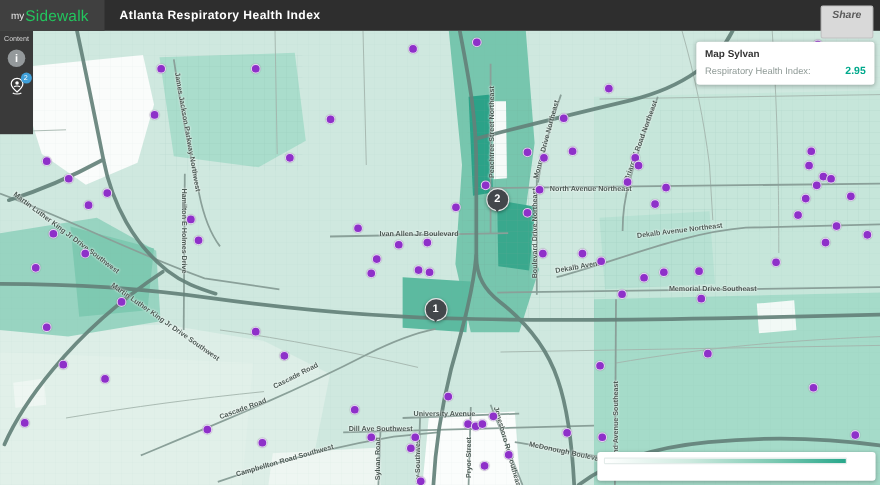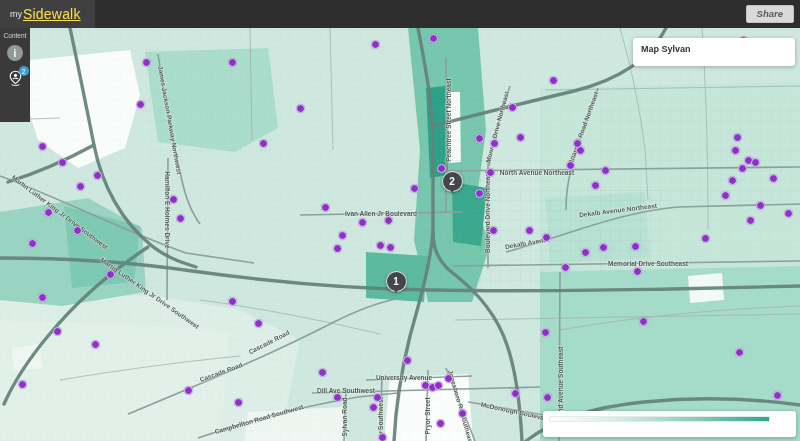--- a/index.html
+++ b/index.html
@@ -5,24 +5,24 @@
   html,body{margin:0;padding:0;}
   body{width:800px;height:441px;position:relative;overflow:hidden;
        font-family:"Liberation Sans",sans-serif;background:#cfe8df;}
 
   
   .header{position:absolute;left:0;top:0;width:800px;height:28px;background:#2e2e2e;
           display:flex;align-items:center;z-index:30;}
   .logo-block{height:28px;background:#404040;display:flex;align-items:center;
               padding:0 14px 0 10px;}
   .logo-my{color:#e8e8e8;font-size:9px;margin-right:1px;}
-  .logo-main{color:#fde047;font-size:14px;letter-spacing:.2px;text-decoration:underline;}
+  .logo-main{color:#22c55e;font-size:14px;letter-spacing:.2px;}
   .header-title{color:#fff;font-size:11px;font-weight:bold;letter-spacing:.4px;margin-left:14px;}
   .share-btn{position:absolute;right:6px;top:5px;background:#d9d9d9;border:1px solid #c2c2c2;
-             border-radius:2px;padding:2px 10px 3px;font-size:9.5px;font-weight:bold;
+             border-radius:2px;padding:2px 10px 15px;font-size:9.5px;font-weight:bold;
              font-style:italic;color:#5a5a5a;cursor:pointer;}
 
   
   .sidebar{position:absolute;left:0;top:28px;width:30px;height:94px;background:#3a3a3a;
            z-index:25;display:flex;flex-direction:column;align-items:center;}
   .sidebar-tab{color:#d8d8d8;font-size:6.5px;padding:4px 0 6px;}
   .icon-btn{position:relative;margin-bottom:9px;cursor:pointer;}
   .info-circle{width:16px;height:16px;border-radius:50%;background:#94999b;color:#fff;
                font-size:10px;font-weight:bold;display:flex;align-items:center;justify-content:center;}
   .badge{position:absolute;top:-4px;right:-5px;width:10px;height:10px;border-radius:50%;
@@ -265,20 +265,21 @@
       <div class="map-marker" style="left: 385.5px; top: 242.5px;">1</div>
       <div class="map-marker" style="left: 441.5px; top: 142.5px;">2</div>
     </div>
 </div>
 
 <div class="header">
   <div class="logo-block">
     <span class="logo-my">my</span>
       <span class="logo-main">Sidewalk</span>
   </div>
+  <div class="header-title">Atlanta Respiratory Health Index</div>
   <button class="share-btn">Share</button>
 </div>
 
 <div class="sidebar">
   <div class="sidebar-tab">Content</div>
   <div class="icon-btn">
     <div class="info-circle">i</div>
   </div>
   <div class="icon-btn">
     <span>
@@ -288,17 +289,21 @@
         <path d="M5.9 9 C6.5 7.9 10.5 7.9 11.1 9" stroke="#fff" fill="none" stroke-width="1.1"></path>
         <path d="M4.6 14.6 C6.2 15.8 10.8 15.8 12.4 14.6" stroke="#fff" fill="none" stroke-width="1"></path>
       </svg>
     </span>
     <span class="badge">2</span>
   </div>
 </div>
 
 <div class="extent-panel">
   <div class="extent-title">Map Sylvan</div>
+  <div class="extent-row">
+    <span class="extent-label">Respiratory Health Index:</span>
+    <span class="extent-value">2.95</span>
+  </div>
 </div>
 
 <div class="filter-panel">
   <div class="gradient-bar"></div>
 </div>
 
 </body></html>

